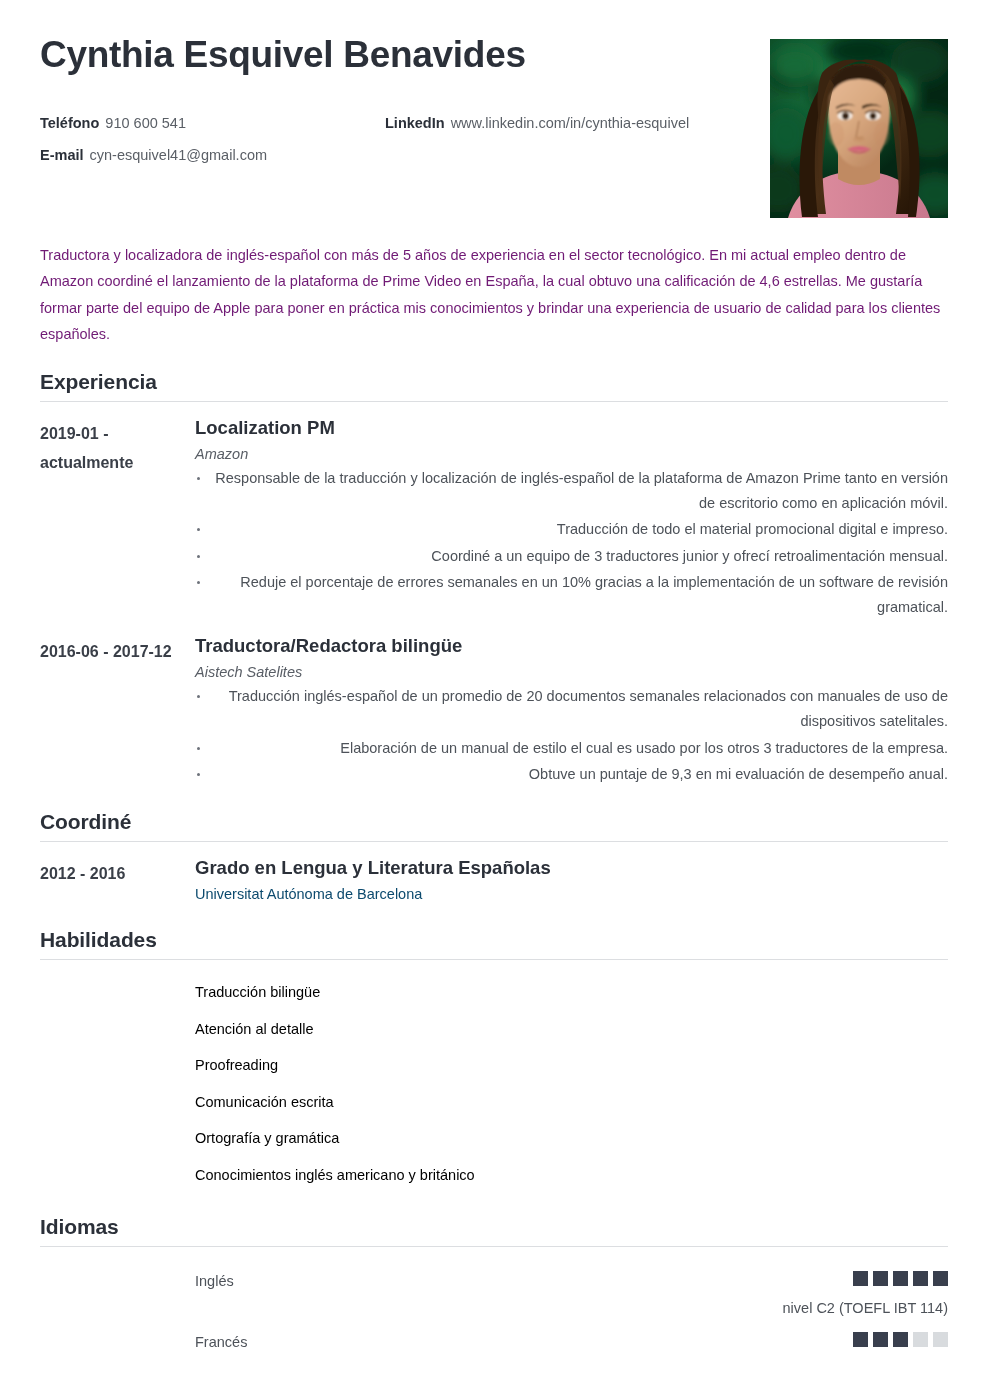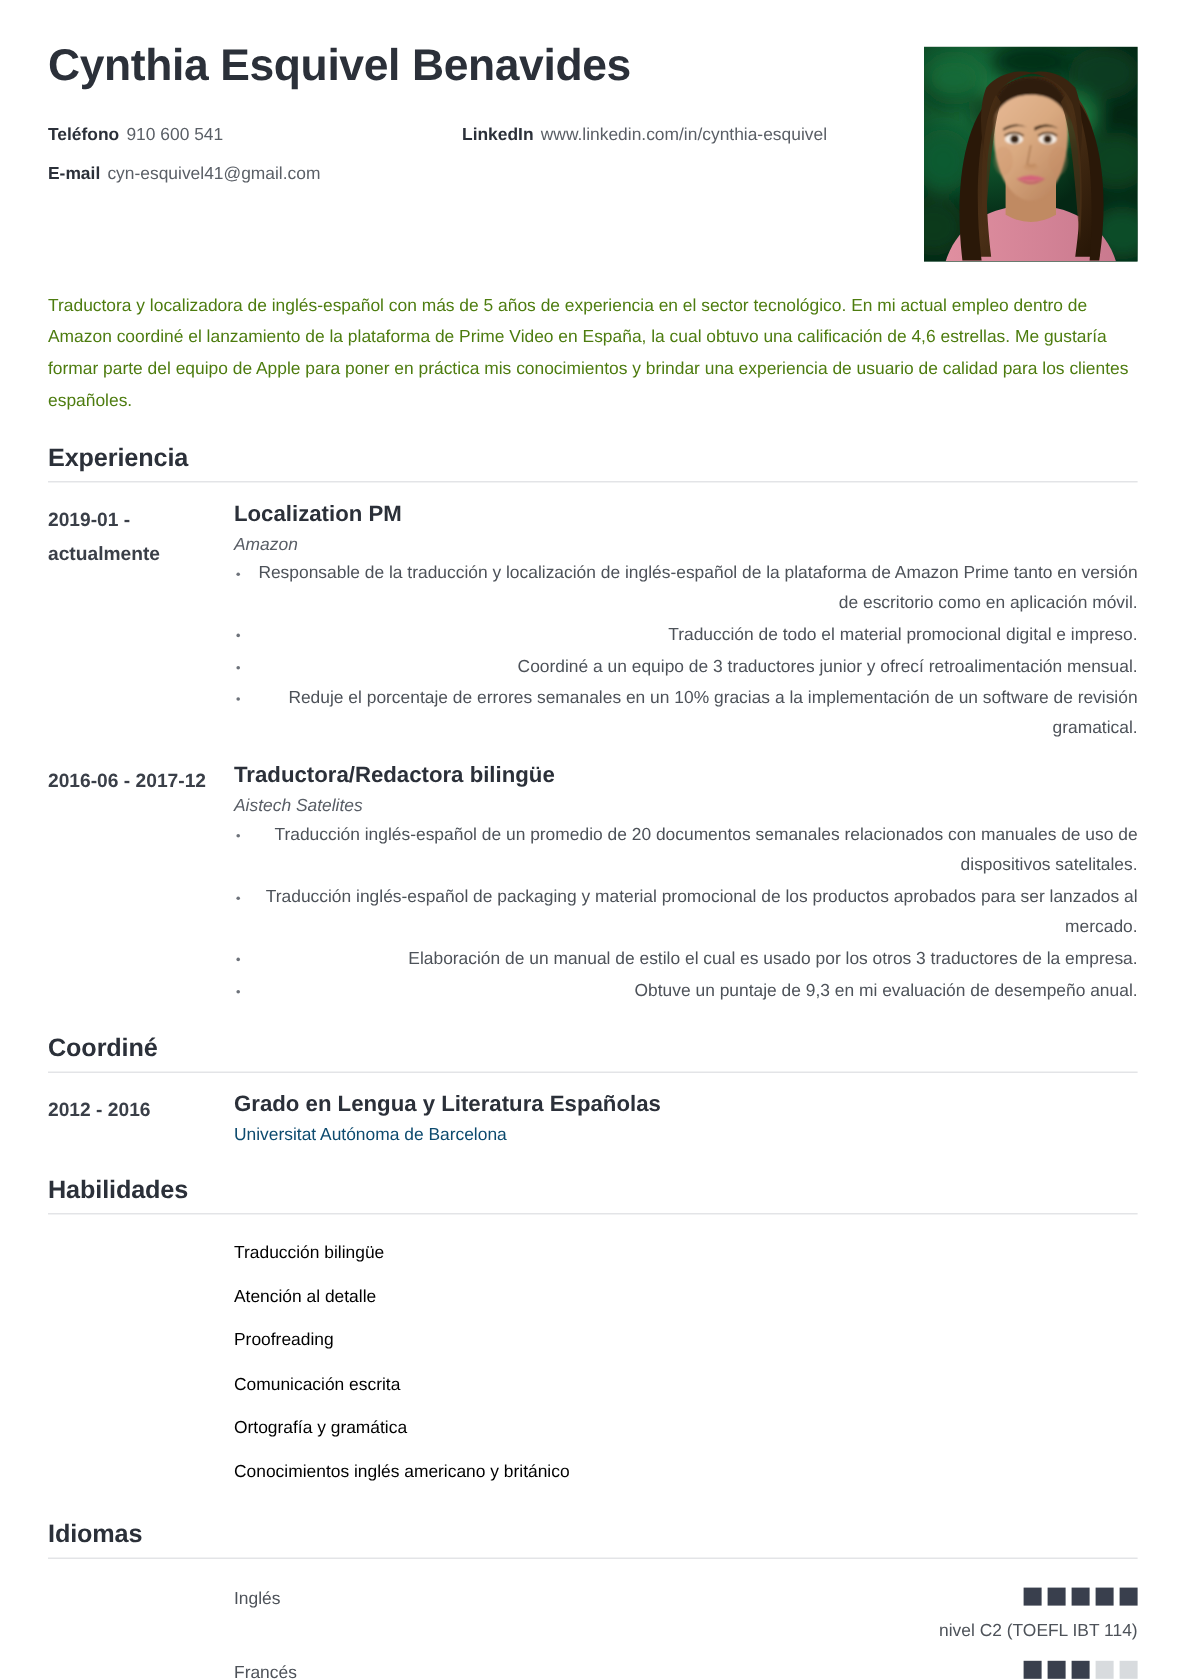--- a/index.html
+++ b/index.html
@@ -42,21 +42,21 @@
     position: relative;
     width: 700px;
   }
   .contact-row {
     position: relative;
     height: 32px;
     font-size: 14.5px;
   }
   .contact-item {
     position: absolute;
-    top: 0;
+    top: 10px;
     white-space: nowrap;
   }
   .contact-item.col1 { left: 0; }
   .contact-item.col2 { left: 345px; }
   .contact-label {
     font-weight: bold;
     color: #2b3039;
   }
   .contact-value {
     color: #5a5f66;
@@ -72,21 +72,21 @@
     overflow: hidden;
     background: #0b3d22;
   }
   .photo svg { display: block; width: 178px; height: 179px; }
 
   
   .summary {
     margin-top: 18px;
     font-size: 14.5px;
     line-height: 1.82;
-    color: #4d7c0f;
+    color: #701a75;
     text-align: left;
   }
 
   
   .section { margin-top: 22px; }
   .section-title {
     font-size: 21px;
     font-weight: bold;
     color: #2b3039;
     margin: 0 0 7px 0;
@@ -333,21 +333,20 @@
       </div>
     </div>
 
     <div class="entry">
       <div class="entry-date">2016-06 - 2017-12</div>
       <div class="entry-body">
         <div class="entry-title">Traductora/Redactora bilingüe</div>
         <div class="entry-org">Aistech Satelites</div>
         <ul class="bullets">
           <li>Traducción inglés-español de un promedio de 20 documentos semanales relacionados con manuales de uso de dispositivos satelitales.</li>
-          <li>Traducción inglés-español de packaging y material promocional de los productos aprobados para ser lanzados al mercado.</li>
           <li>Elaboración de un manual de estilo el cual es usado por los otros 3 traductores de la empresa.</li>
           <li>Obtuve un puntaje de 9,3 en mi evaluación de desempeño anual.</li>
         </ul>
       </div>
     </div>
   </div>
 
   <div class="section">
     <h2 class="section-title">Coordiné</h2>
     <div class="section-rule"></div>

